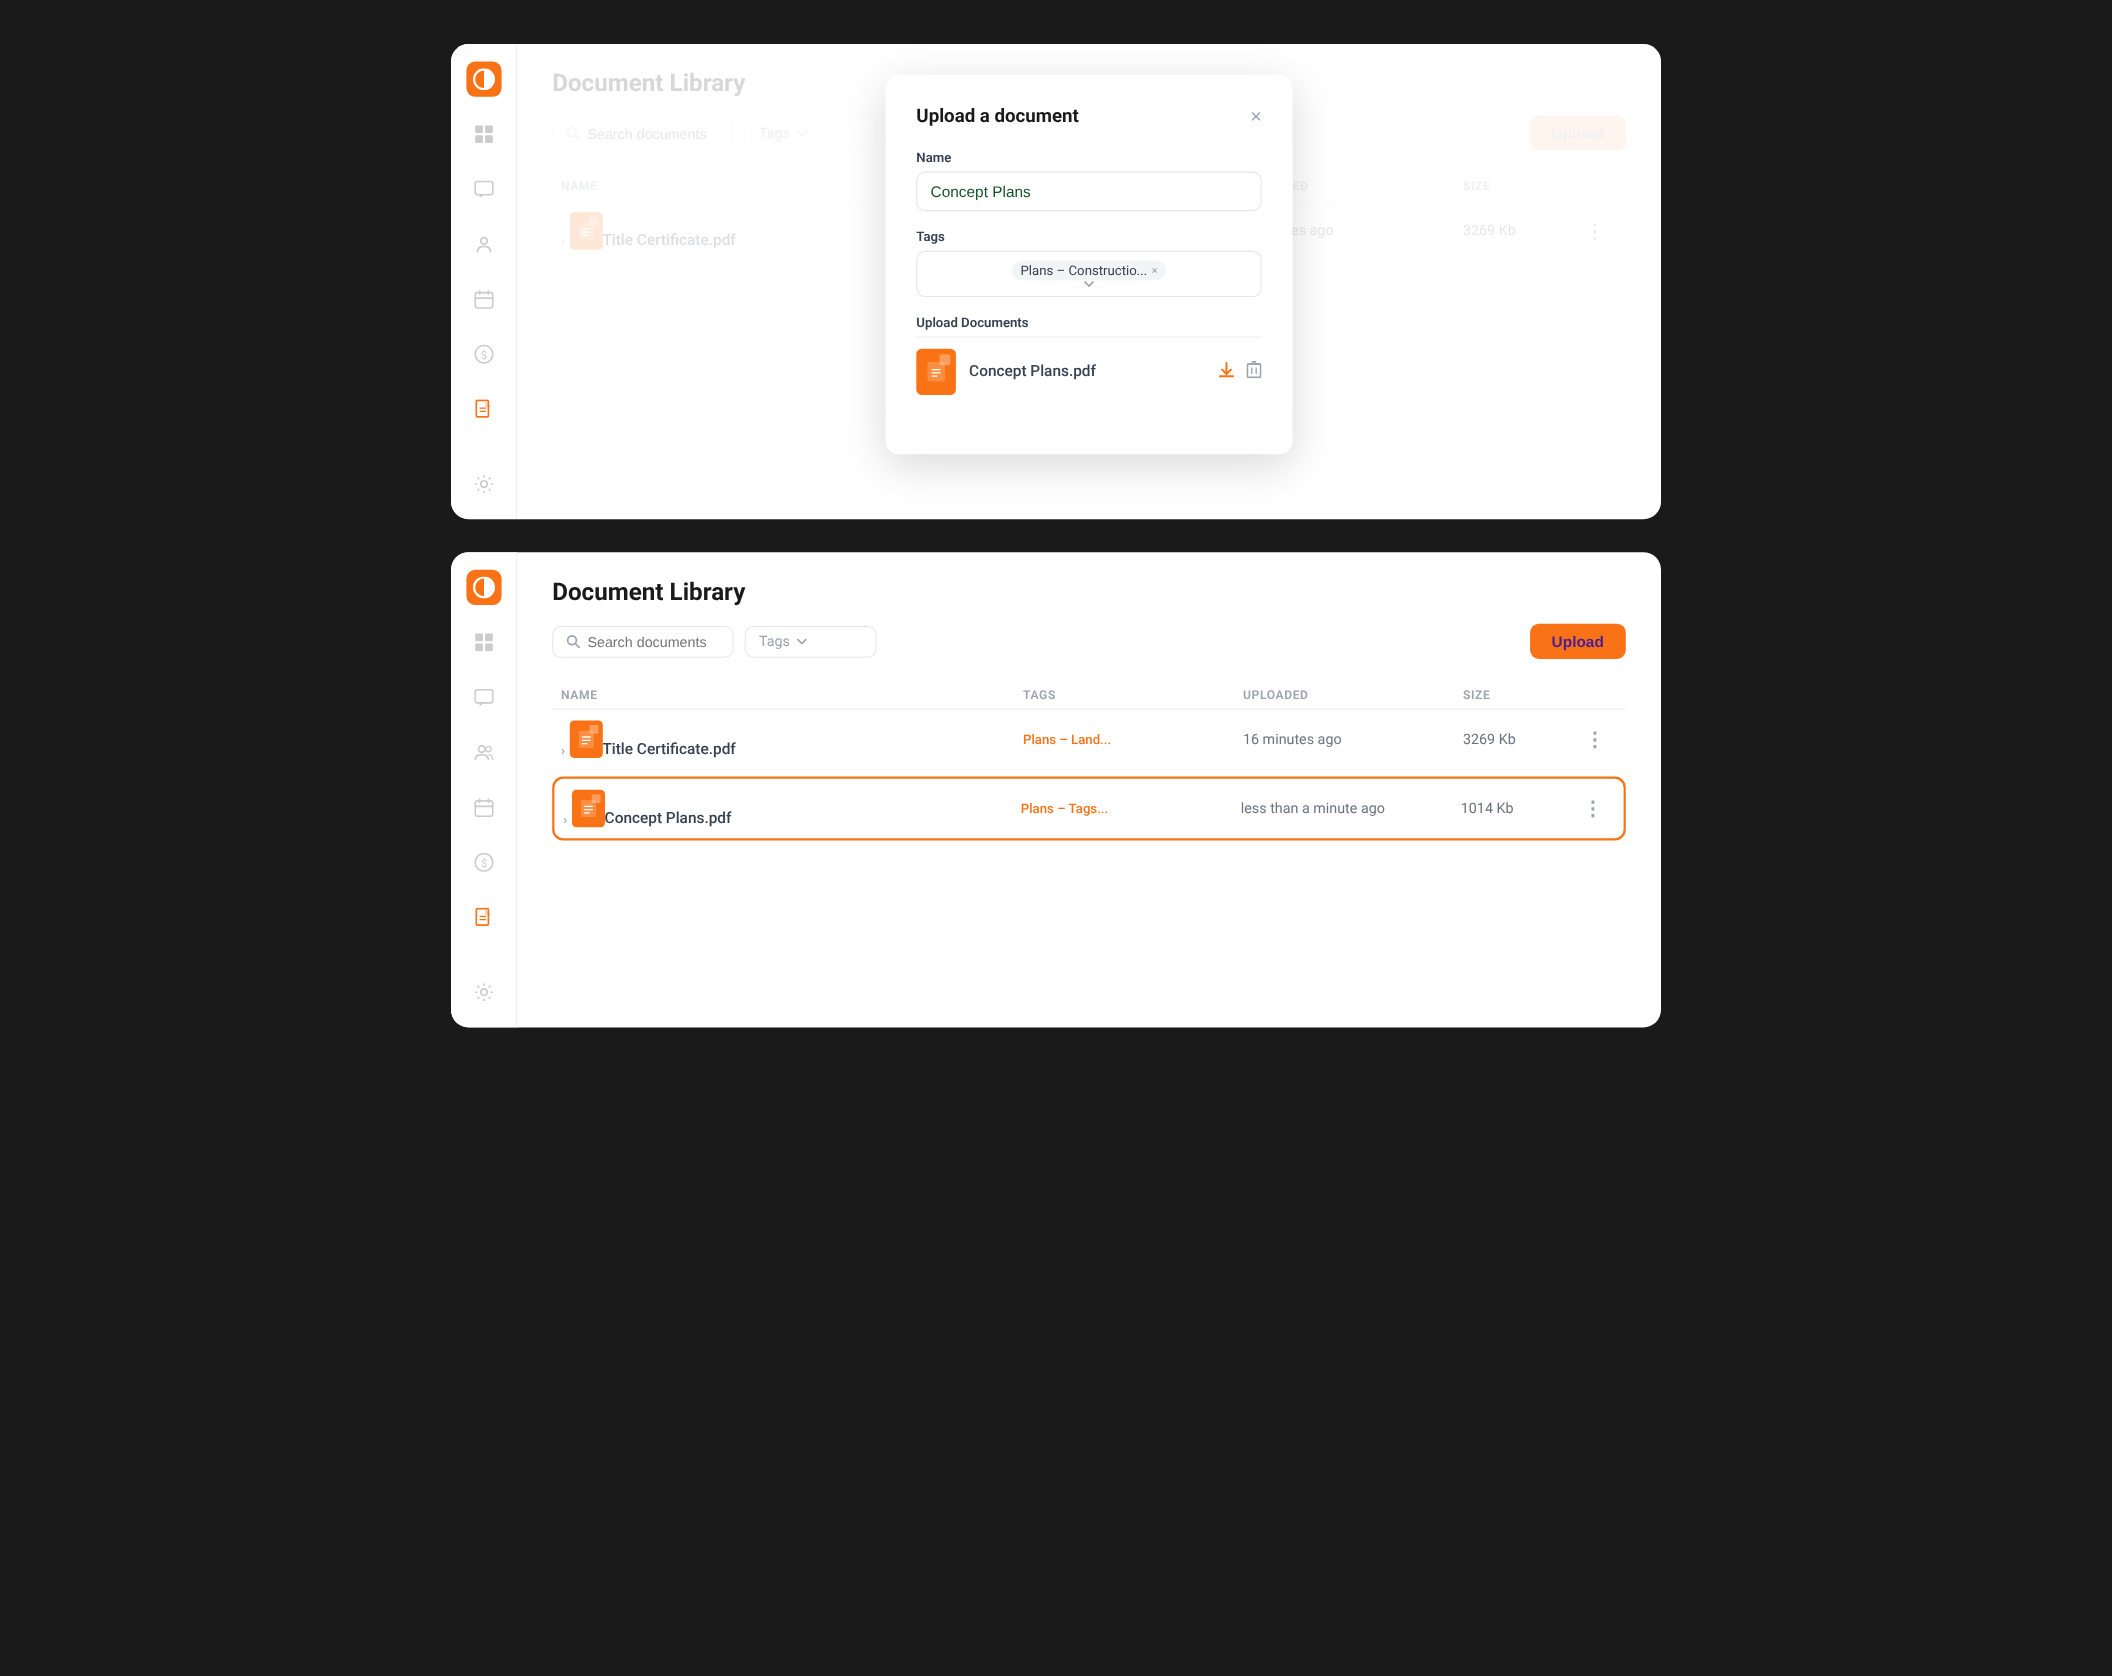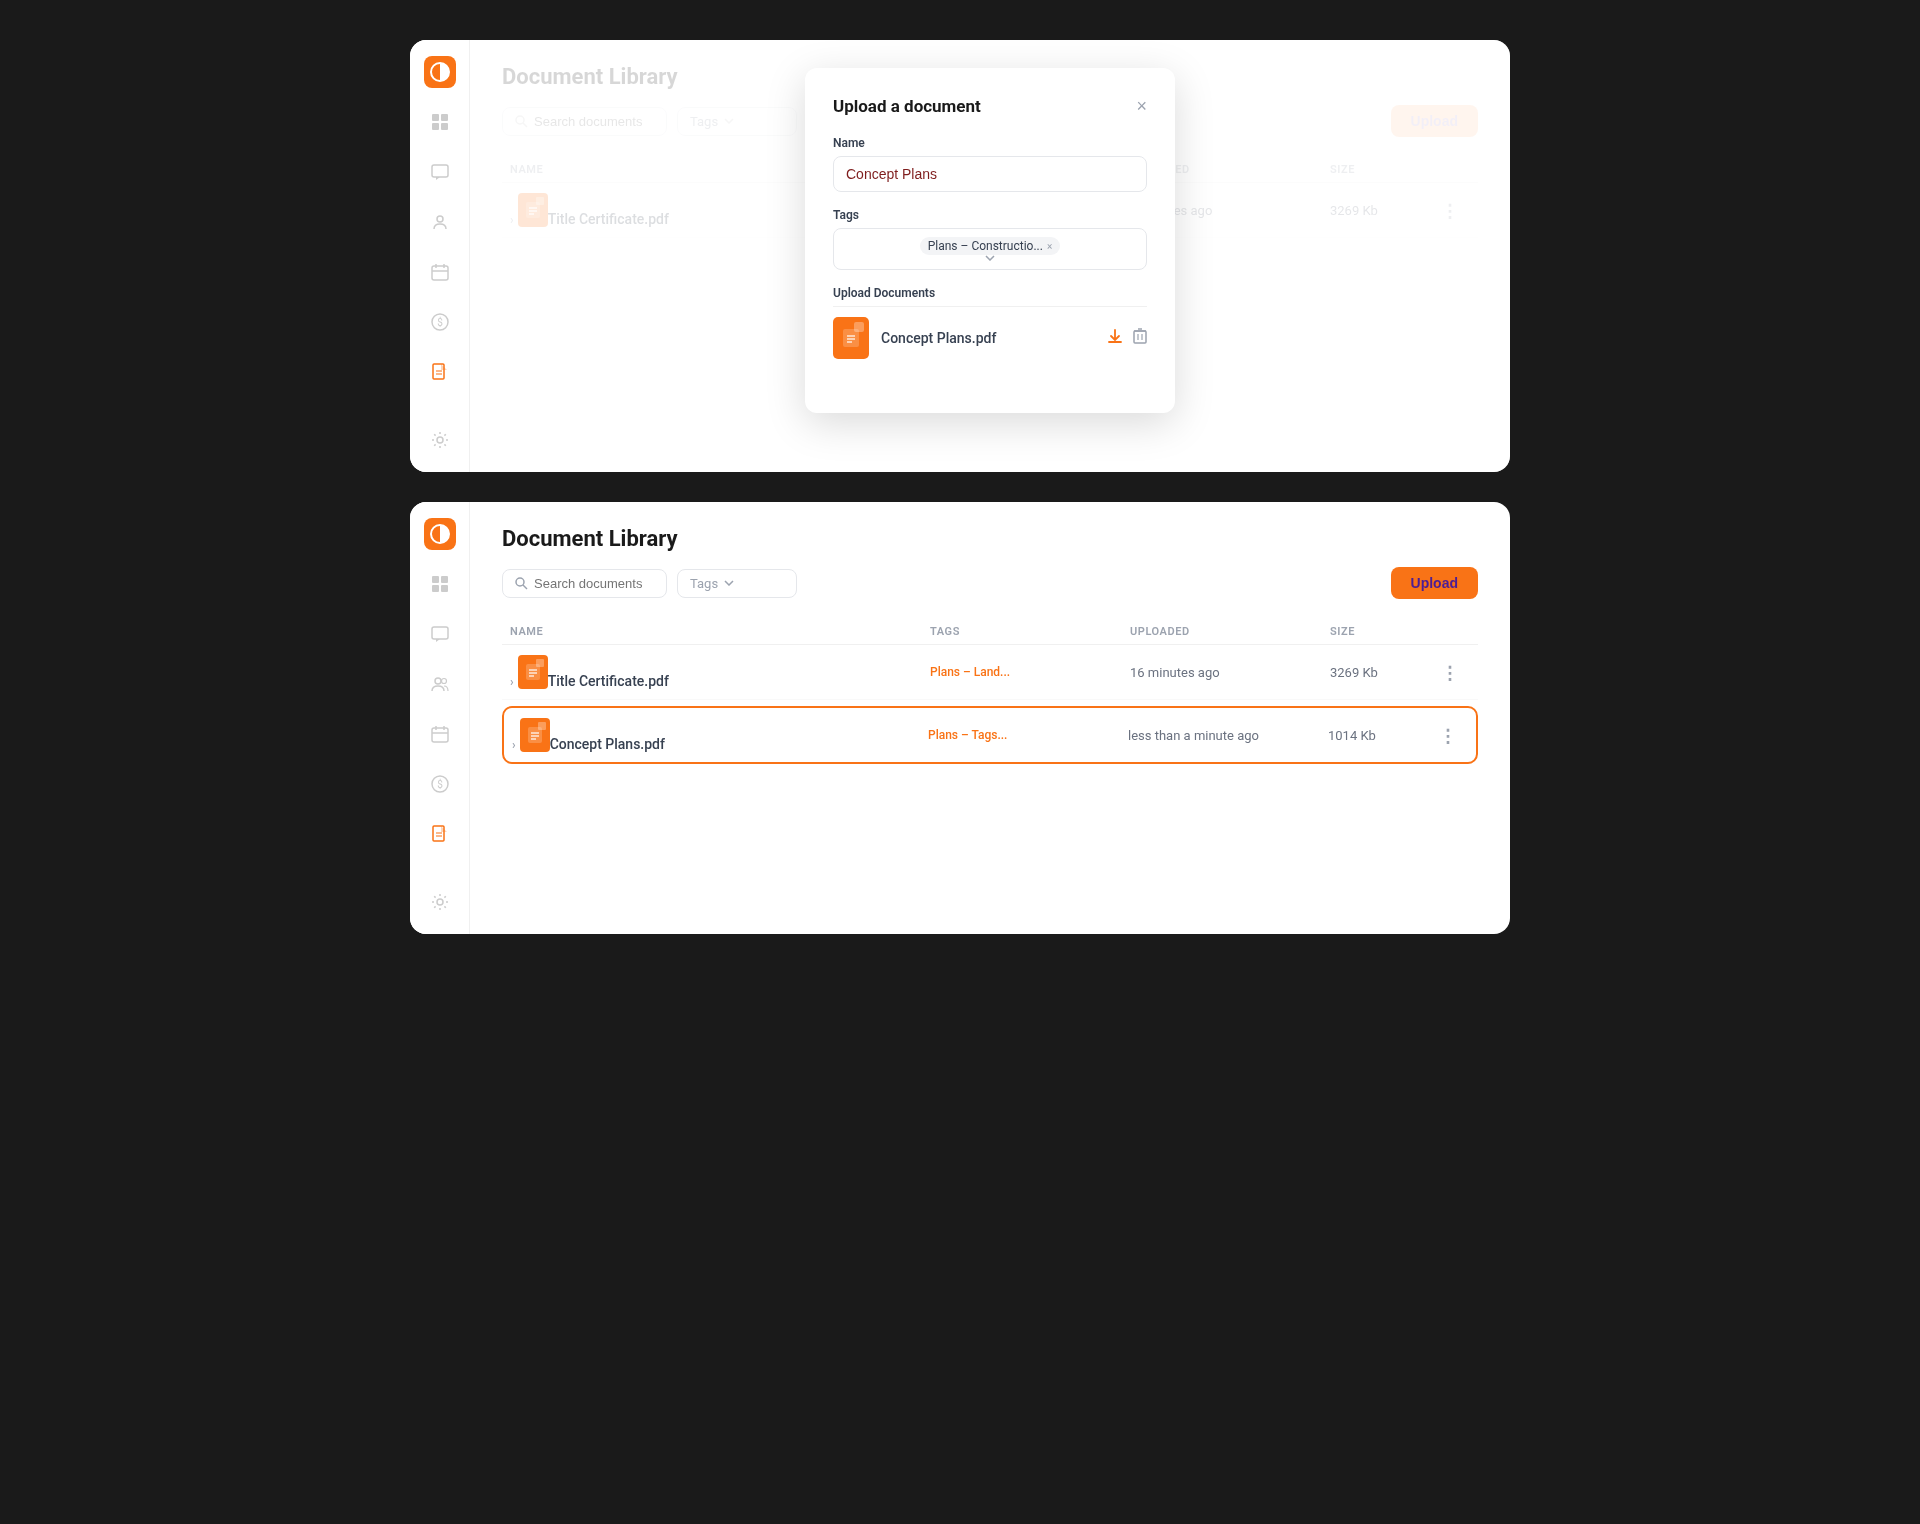--- a/index.html
+++ b/index.html
@@ -263,21 +263,21 @@
       color: #374151;
       margin-bottom: 6px;
       display: block;
     }
     .form-input {
       width: 100%;
       border: 1px solid #e5e7eb;
       border-radius: 8px;
       padding: 9px 12px;
       font-size: 14px;
-      color: #7f1d1d;
+      color: #14532d;
       outline: none;
     }
 
     
     .tags-select {
       width: 100%;
       border: 1px solid #e5e7eb;
       border-radius: 8px;
       padding: 8px 12px;
       font-size: 14px;

